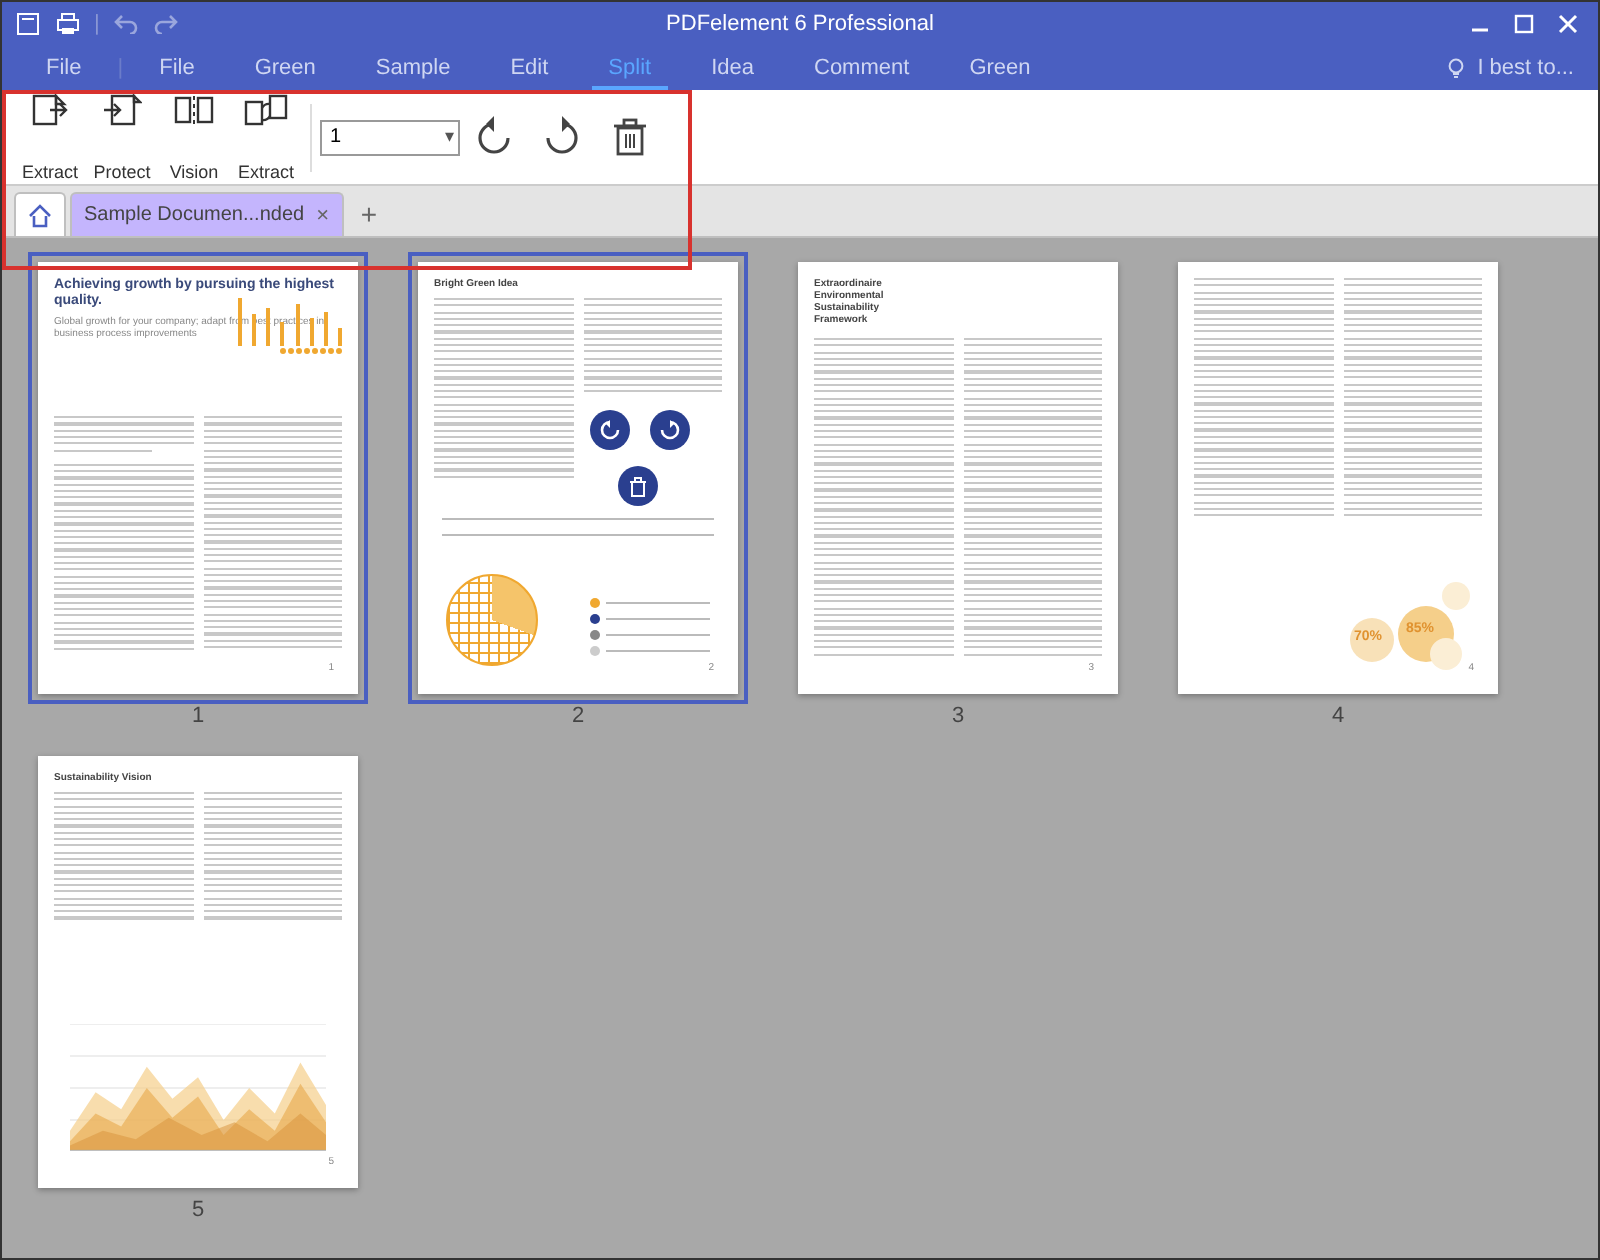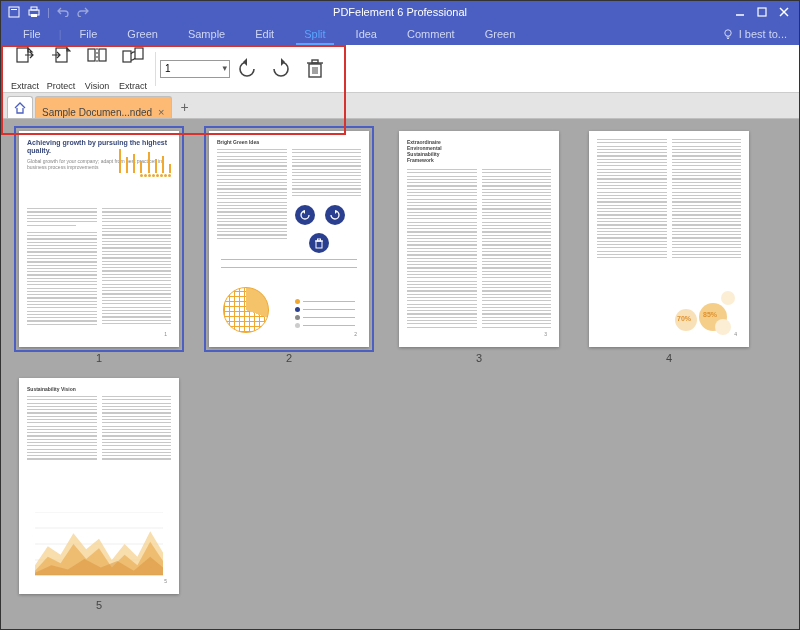--- a/index.html
+++ b/index.html
@@ -27,21 +27,21 @@
   .tbtn .ti { width:22px; height:20px; display:flex; align-items:center; justify-content:center; }
   .vsep { width:1px; height:34px; background:#ddd; margin:0 4px; }
   .page-input { width:70px; height:18px; border:1px solid #999; background:#fff; display:flex; align-items:center; padding-left:4px; font-size:10px; position:relative; }
   .page-input .dd { position:absolute; right:2px; top:2px; font-size:9px; color:#555; }
   .toolicon { width:26px; height:26px; display:flex; align-items:center; justify-content:center; margin:0 4px; color:#555; }
   .highlight-box { position:absolute; left:0; top:0; width:345px; height:90px; border:2px solid #d8322e; pointer-events:none; z-index:5; }
 
   
   .tabstrip { height:26px; background:#e4e4e4; display:flex; align-items:flex-end; padding-left:6px; gap:2px; border-bottom:1px solid #bfbfbf; }
   .hometab { width:26px; height:22px; background:#fff; border:1px solid #bfbfbf; border-bottom:none; border-radius:3px 3px 0 0; display:flex; align-items:center; justify-content:center; }
-  .doctab { height:22px; background:#fdba74; border:1px solid #bfbfbf; border-bottom:none; border-radius:3px 3px 0 0; display:flex; align-items:flex-end; padding:0 6px; gap:6px; font-size:10px; color:#444; }
+  .doctab { height:22px; background:#c4b5fd; border:1px solid #bfbfbf; border-bottom:none; border-radius:3px 3px 0 0; display:flex; align-items:center; padding:0 6px; gap:6px; font-size:10px; color:#444; }
   .doctab .x { font-size:11px; color:#666; }
   .newtab { width:22px; height:22px; display:flex; align-items:center; justify-content:center; color:#666; font-size:14px; }
 
   
   .thumbs { height:512px; background:#a8a8a8; padding:12px 18px; overflow:auto; }
   .row { display:flex; gap:30px; margin-bottom:14px; }
   .thumbwrap { display:flex; flex-direction:column; align-items:center; gap:5px; }
   .thumb { width:160px; height:216px; background:#fff; position:relative; box-shadow:0 1px 3px rgba(0,0,0,.3); overflow:hidden; }
   .thumb.sel { outline:2px solid #4a5fc1; outline-offset:3px; }
   .thumb .inner { position:absolute; inset:8px; }

